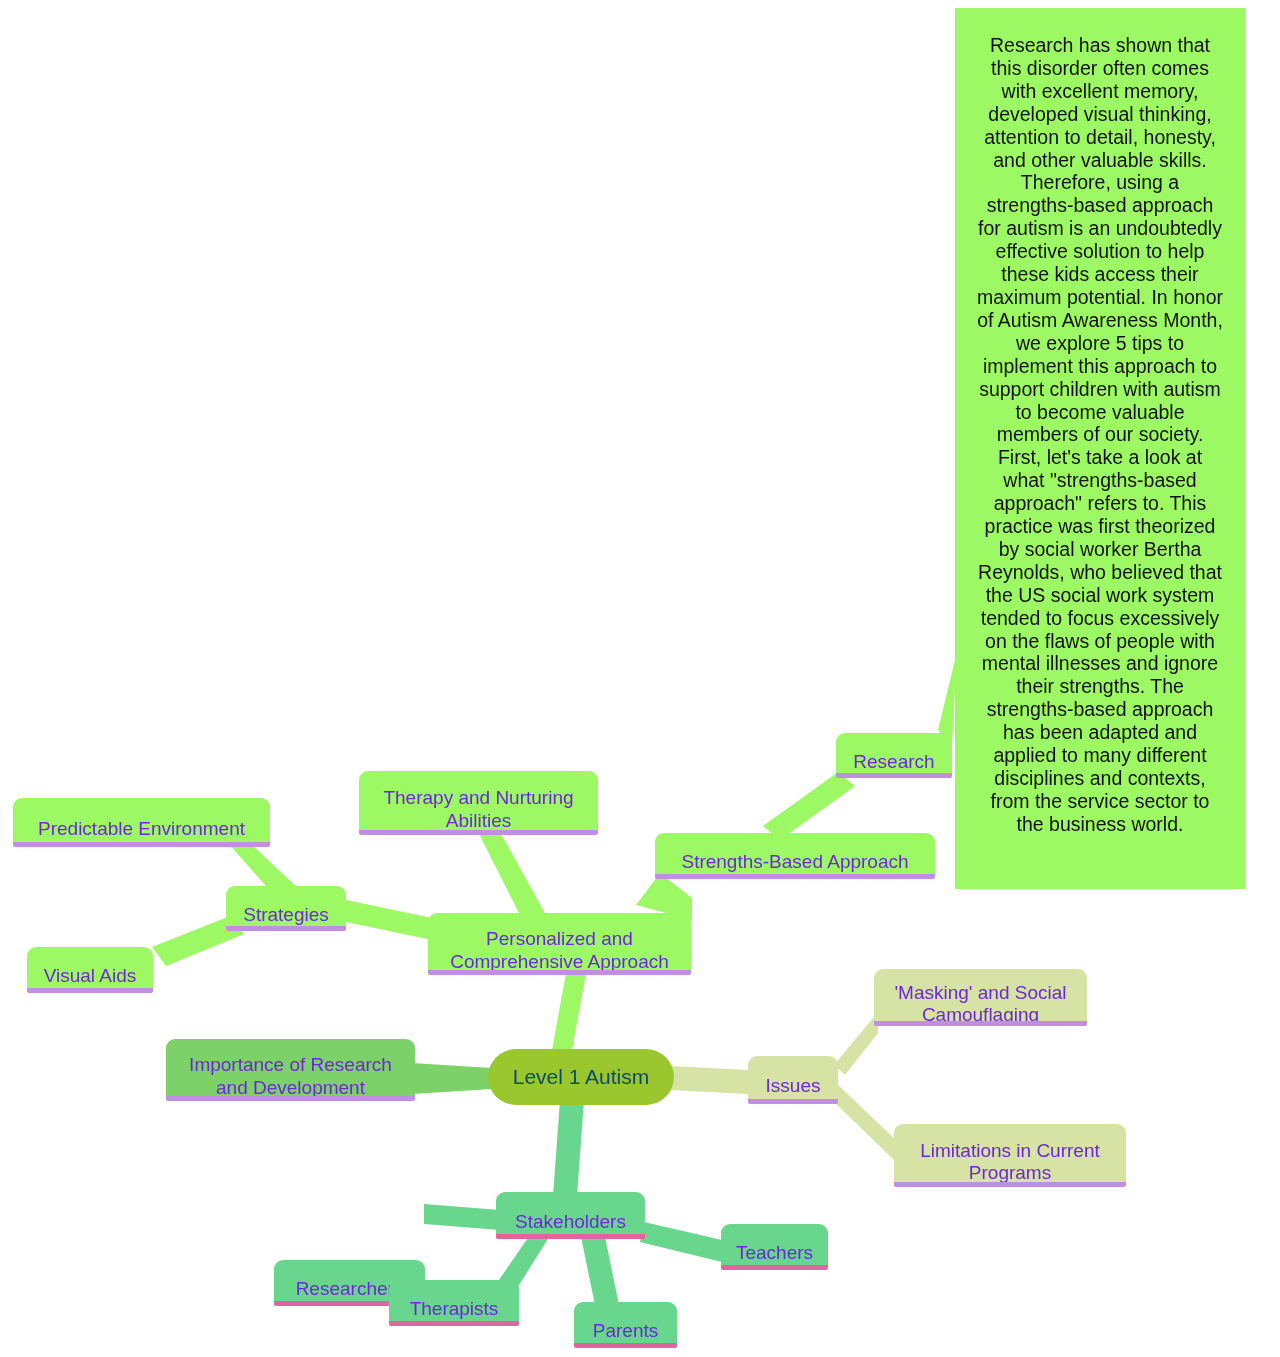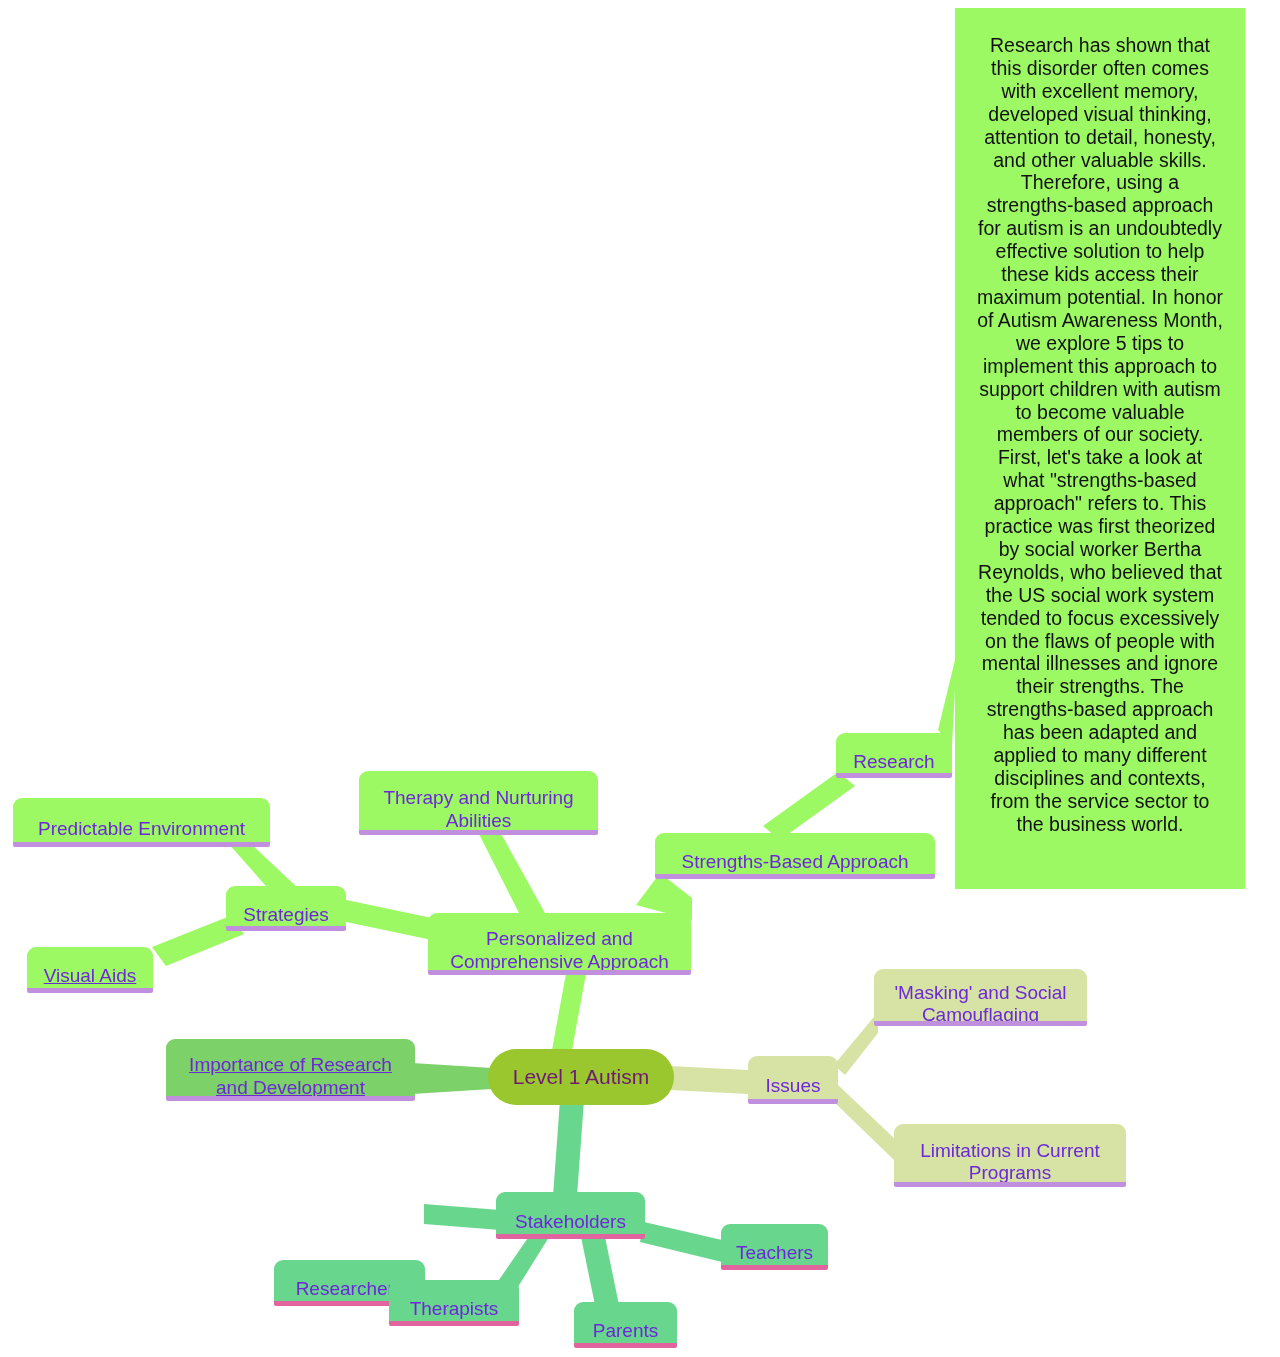--- a/index.html
+++ b/index.html
@@ -50,21 +50,21 @@
     height: 5px;
     border-radius: 0 0 2px 2px;
   }
   .node.u-purple::after { background: #c08fdd; }
   .node.u-pink::after   { background: #e2649f; }
 
   
   #node-root {
     border-radius: 30px;
     background: #9ac62e;
-    color: #701a75;
+    color: #0c4a6e;
     font-size: 21px;
     padding: 6px 18px;
     z-index: 8;
   }
   
   #textbox-panel {
     position: absolute;
     box-sizing: border-box;
     background: #9cf963;
     color: #111111;
@@ -138,29 +138,29 @@
   </div>
 
   <div class="node underlined u-purple" style="left:226px; top:886px; width:120px; height:40px; background:#9cf963;">
     <span class="label">Strategies</span>
   </div>
 
   <div class="node underlined u-purple" style="left:428px; top:913px; width:263px; height:57px; background:#9cf963;">
     <span class="label">Personalized and Comprehensive Approach</span>
   </div>
 
-  <div class="node underlined u-purple" style="left:27px; top:947px; width:126px; height:41px; background:#9cf963;text-decoration:underline;">
+  <div class="node underlined u-purple" style="left:27px; top:947px; width:126px; height:41px; background:#9cf963;">
     <span class="label">Visual Aids</span>
   </div>
 
   <div class="node underlined u-purple" style="left:874px; top:969px; width:213px; height:52px; background:#d6e3a4;">
     <span class="label">'Masking' and Social Camouflaging</span>
   </div>
 
-  <div class="node underlined u-purple" style="left:166px; top:1039px; width:249px; height:57px; background:#7cd169;text-decoration:underline;">
+  <div class="node underlined u-purple" style="left:166px; top:1039px; width:249px; height:57px; background:#7cd169;">
     <span class="label">Importance of Research and Development</span>
   </div>
 
   <div class="node" id="node-root" style="left:488px; top:1049px; width:186px; height:56px;">
     <span class="label">Level 1 Autism</span>
   </div>
 
   <div class="node underlined u-purple" style="left:748px; top:1056px; width:90px; height:43px; background:#d6e3a4;">
     <span class="label">Issues</span>
   </div>

